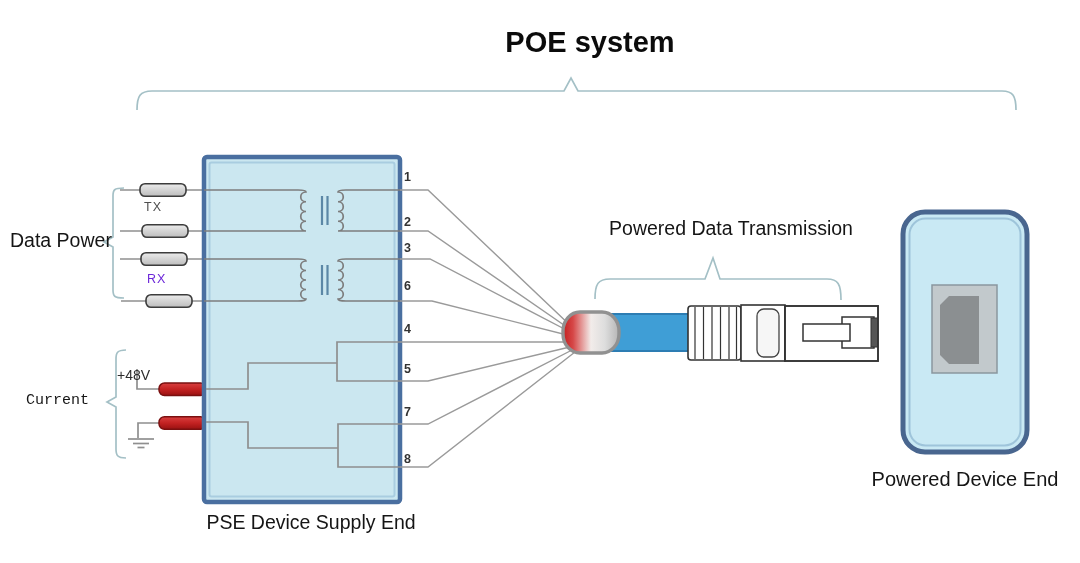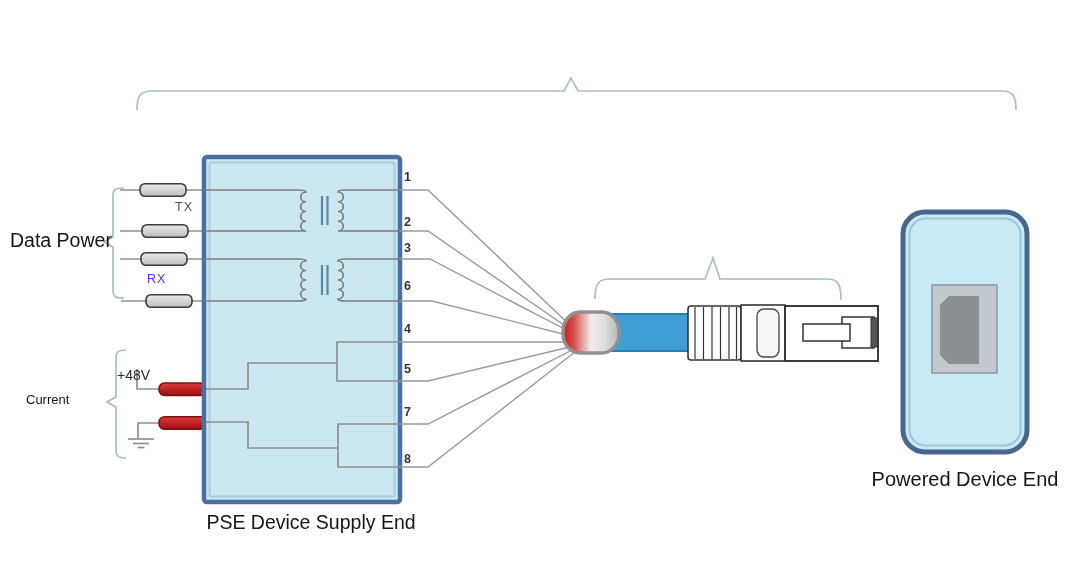--- a/index.html
+++ b/index.html
@@ -4,22 +4,22 @@
 <style>
   html,body{margin:0;padding:0;background:#ffffff;}
   .stage{
     position:relative;width:1080px;height:563px;background:#ffffff;
     font-family:"Liberation Sans","DejaVu Sans",sans-serif;overflow:hidden;
   }
   .stage svg{position:absolute;left:0;top:0;}
   .lbl{position:absolute;white-space:nowrap;color:#151515;}
   .title{left:440px;top:26px;width:300px;text-align:center;font-size:29px;font-weight:bold;color:#0b0b0b;}
   .dataflow{left:10px;top:229px;font-size:19.5px;}
-  .current{left:26px;top:392px;font-size:13px;}
-  .tx{left:144px;top:200px;font-size:12.5px;color:#4f4f4f;letter-spacing:1px;margin-left:31px;}
+  .current{left:26px;top:392px;font-size:15px;font-family:Liberation Mono, monospace;}
+  .tx{left:144px;top:200px;font-size:12.5px;color:#4f4f4f;letter-spacing:1px;}
   .rx{left:147px;top:272px;font-size:12.5px;color:#6d28d9;letter-spacing:1px;}
   .v48{left:117px;top:351px;font-size:14px;color:#2c2c2c;margin-top:16px;}
   .pdt{left:581px;top:217px;width:300px;text-align:center;font-size:19.5px;}
   .pse{left:161px;top:511px;width:300px;text-align:center;font-size:19.5px;}
   .pde{left:815px;top:468px;width:300px;text-align:center;font-size:20px;}
   .pin{position:absolute;left:404px;font-size:12.5px;color:#333;font-weight:bold;}
   .pin1{top:170px;} .pin2{top:215px;} .pin3{top:241px;} .pin6{top:279px;}
   .pin4{top:322px;} .pin5{top:362px;} .pin7{top:405px;} .pin8{top:452px;}
 </style>
 </head>
@@ -165,25 +165,27 @@
     <g>
       <rect x="903" y="212" width="124" height="240" rx="22" fill="#c9e9f4" stroke="#49668f" stroke-width="5"></rect>
       <rect x="909.5" y="218.5" width="111" height="227" rx="16" fill="none" stroke="#9ec4da" stroke-width="2"></rect>
       <g>
         <rect x="932" y="285" width="65" height="88" fill="#c2c9cc" stroke="#8a979e" stroke-width="1.5"></rect>
         <path d="M949,296 L979,296 L979,364 L949,364 L940,355 L940,305 Z" fill="#8b8f91"></path>
       </g>
     </g>
   </svg>
 
+  <div class="lbl title">POE system</div>
   <div class="lbl dataflow">Data Power</div>
   <div class="lbl current">Current</div>
   <div class="lbl tx">TX</div>
   <div class="lbl rx">RX</div>
   <div class="lbl v48">+48V</div>
+  <div class="lbl pdt">Powered Data Transmission</div>
   <div class="lbl pse">PSE Device Supply End</div>
   <div class="lbl pde">Powered Device End</div>
 
   <span class="pin pin1">1</span>
   <span class="pin pin2">2</span>
   <span class="pin pin3">3</span>
   <span class="pin pin6">6</span>
   <span class="pin pin4">4</span>
   <span class="pin pin5">5</span>
   <span class="pin pin7">7</span>

